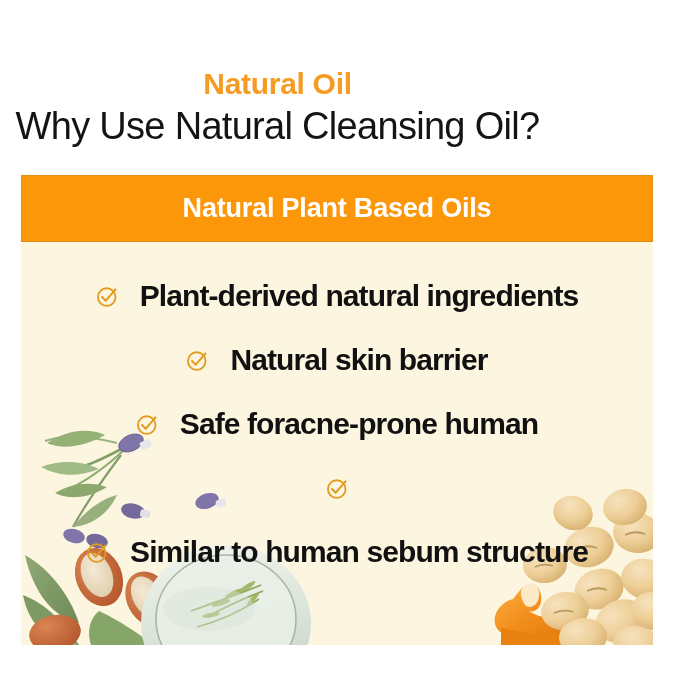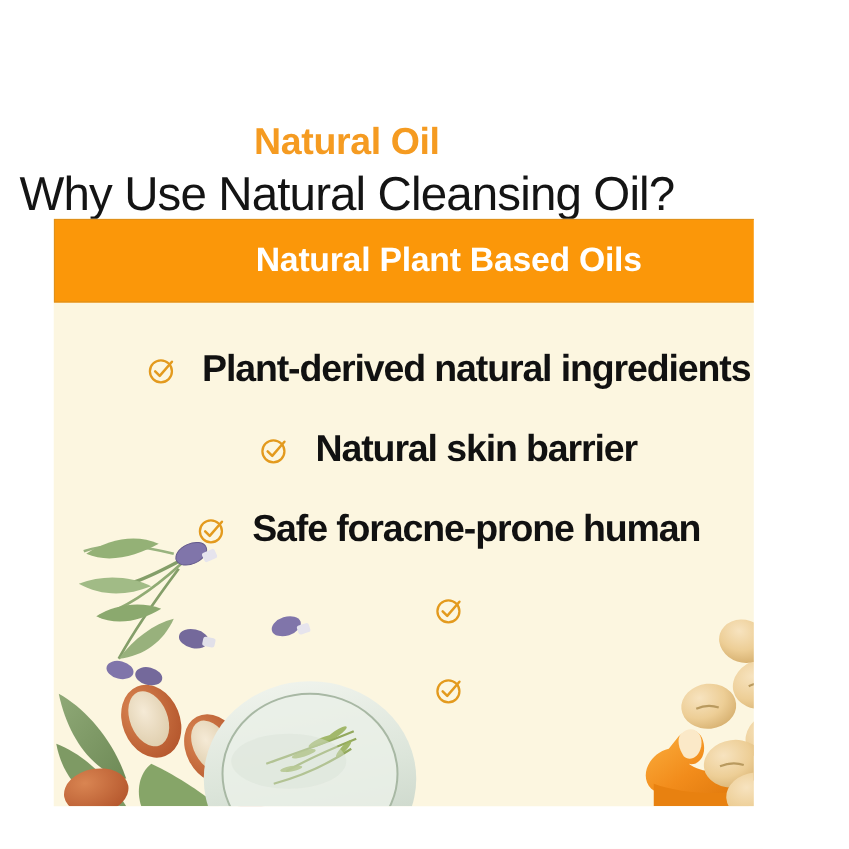--- a/index.html
+++ b/index.html
@@ -8,37 +8,37 @@
     background:#ffffff;
     font-family:"Liberation Sans","DejaVu Sans",sans-serif;
     overflow:hidden;
     position:relative;
   }
   .page{position:relative;width:679px;height:679px;background:#fff;}
 
   
   .header{
     position:absolute;left:0;top:0;width:555px;height:175px;
-    display:flex;flex-direction:column;align-items:center;justify-content:flex-end;
+    display:flex;flex-direction:column;align-items:center;justify-content:center;
     padding-top:38px;box-sizing:border-box;
   }
   .eyebrow{
     font-size:30px;font-weight:bold;color:#F59B21;
     letter-spacing:-0.3px;line-height:1;
   }
   .title{
     margin-top:8px;
     font-size:38px;font-weight:400;color:#141414;
     letter-spacing:-0.7px;line-height:1;
   }
 
   
   .card{
-    position:absolute;left:21px;top:175px;width:560px;height:470px;
-    background:#FCF6E0;overflow:hidden;margin-left:22px;
+    position:absolute;left:21px;top:175px;width:632px;height:470px;
+    background:#FCF6E0;overflow:hidden;
   }
   .banner{
     position:absolute;left:0;top:0;width:632px;height:67px;
     background:#FB9709;
     display:flex;align-items:center;justify-content:center;
     border:1px solid #E0901A;box-sizing:border-box;
   }
   .banner-text{
     color:#FFFFFF;font-size:27px;font-weight:bold;letter-spacing:-0.2px;
   }
@@ -249,17 +249,18 @@
           <circle cx="11.2" cy="12.6" r="9.2" fill="none" stroke="#E39A1E" stroke-width="1.9"></circle>
           <path d="M6.4 12.6 L10.2 16.4 L20.4 4.6" fill="none" stroke="#E39A1E" stroke-width="2.1" stroke-linecap="round" stroke-linejoin="round"></path>
         </svg>
       </div>
 
       <div class="row">
         <svg class="check" viewBox="0 0 24 24">
           <circle cx="11.2" cy="12.6" r="9.2" fill="none" stroke="#E39A1E" stroke-width="1.9"></circle>
           <path d="M6.4 12.6 L10.2 16.4 L20.4 4.6" fill="none" stroke="#E39A1E" stroke-width="2.1" stroke-linecap="round" stroke-linejoin="round"></path>
         </svg>
+        <span class="row-text">Similar to human sebum structure</span>
       </div>
 
     </div>
   </div>
 </div>
 
 </body></html>

